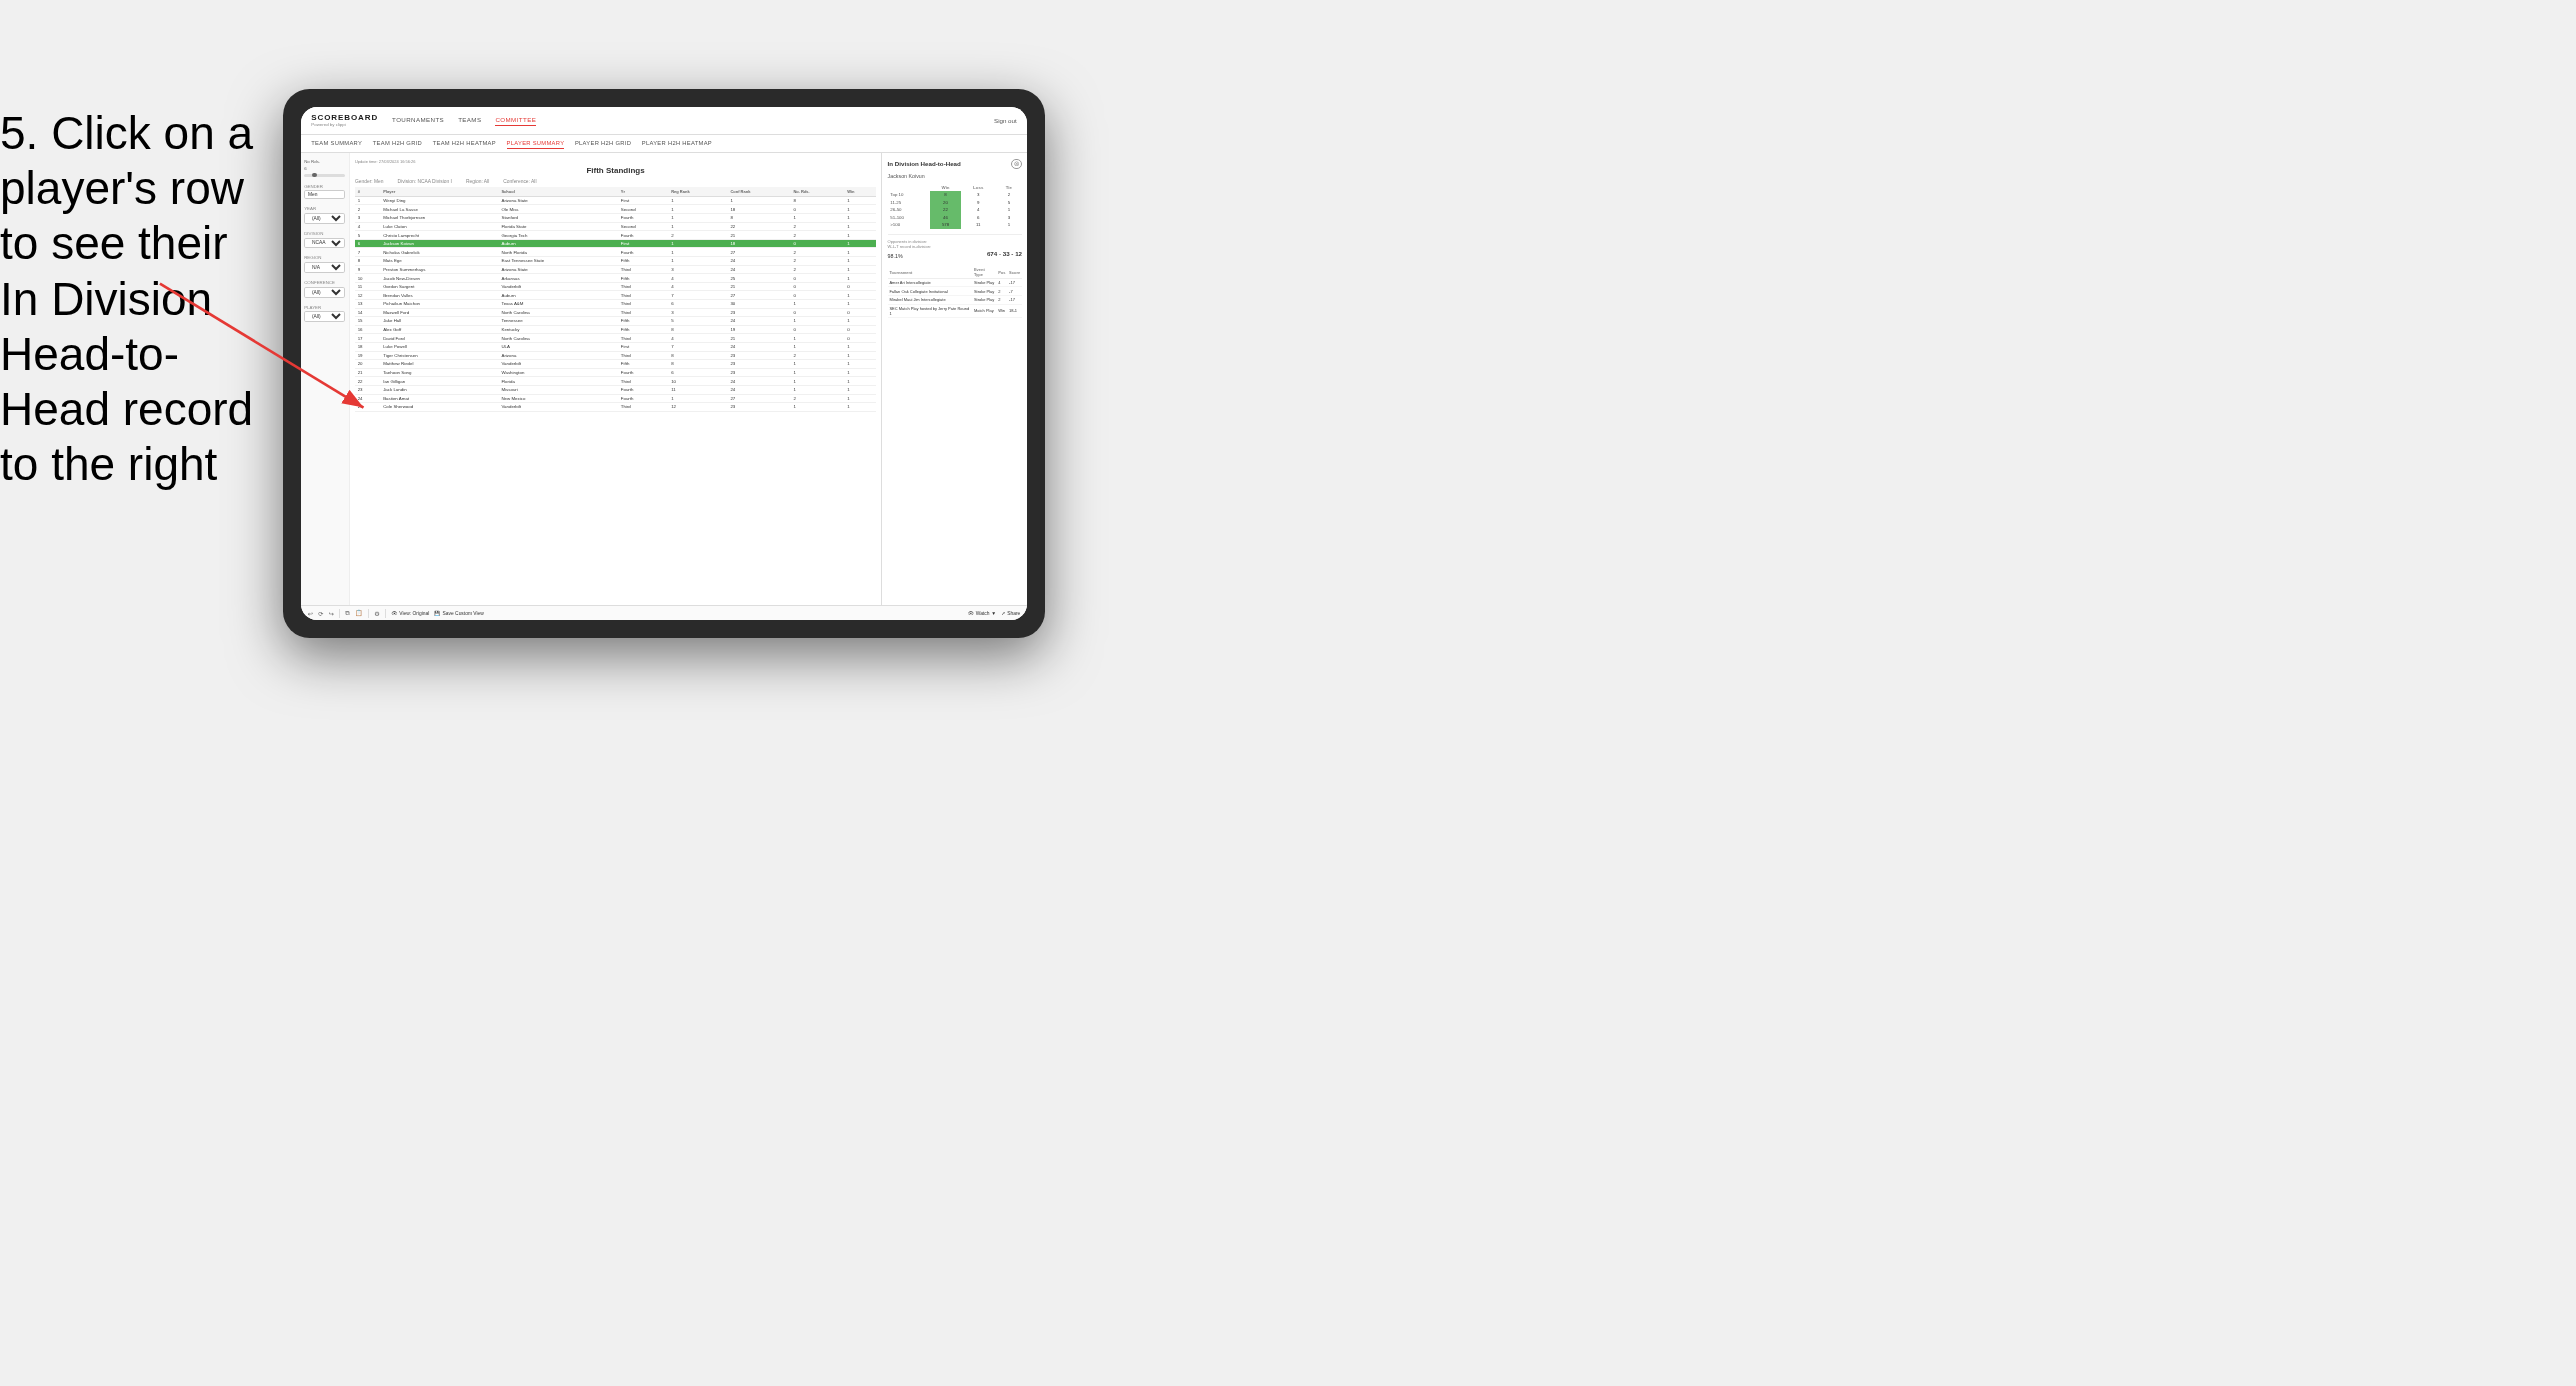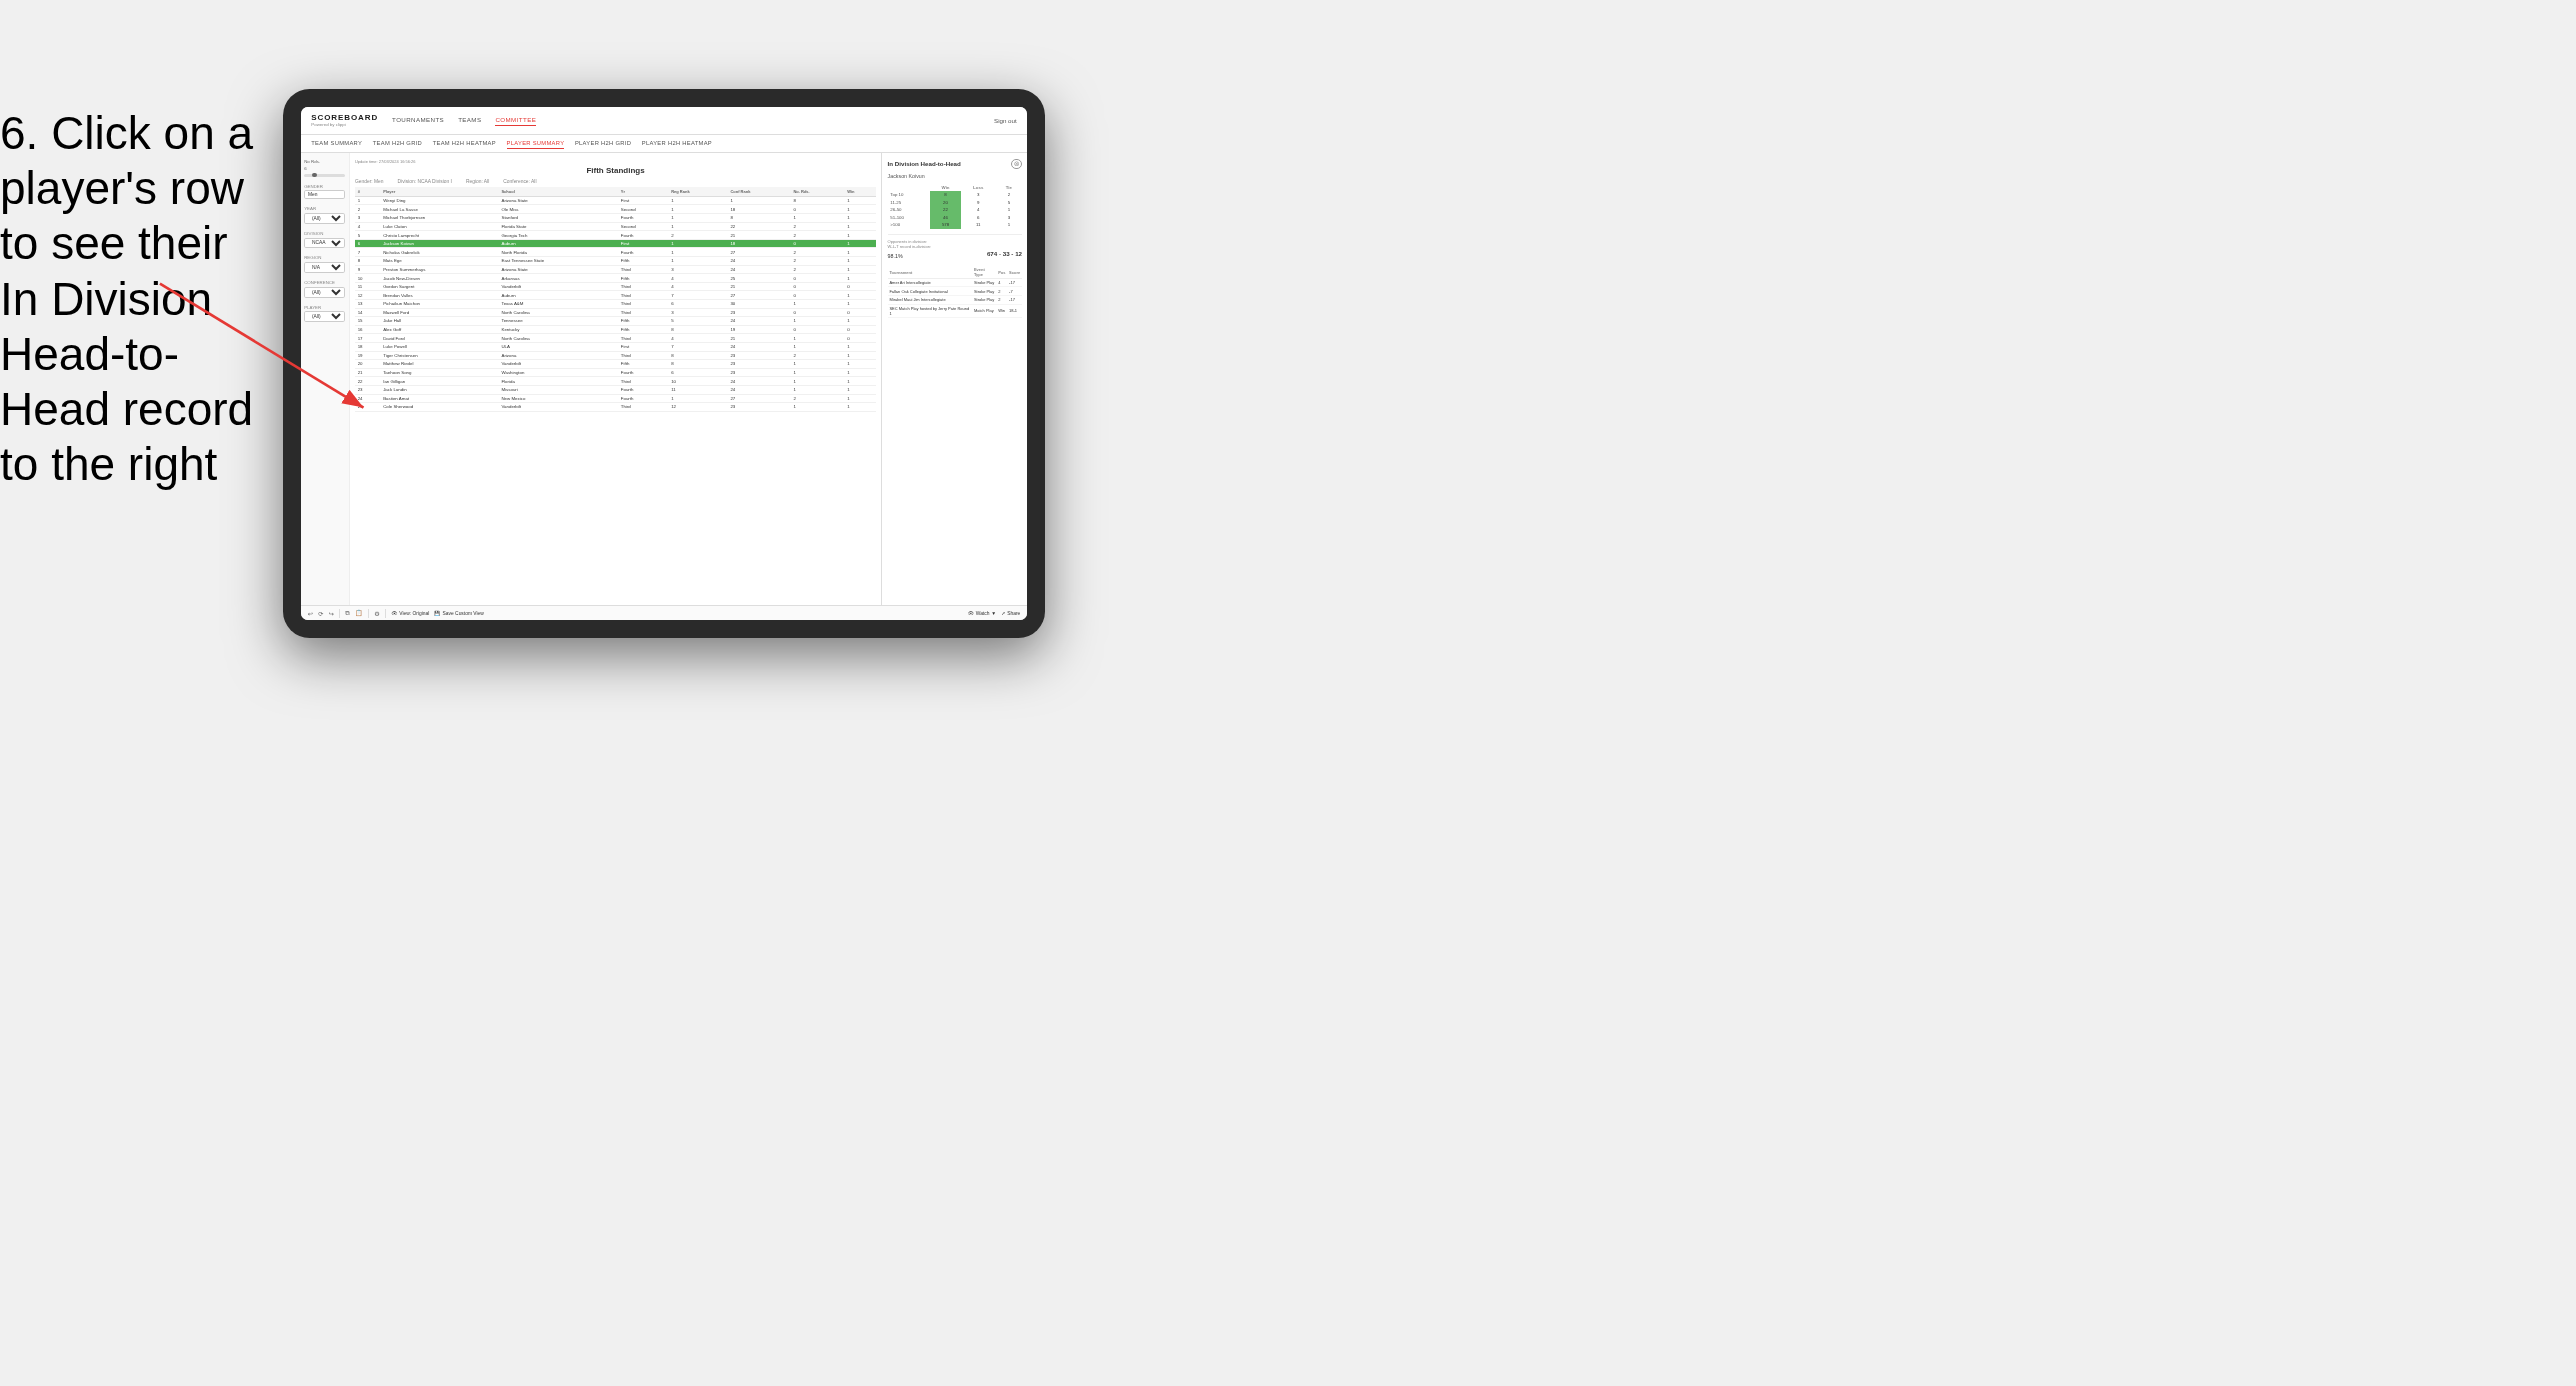--- a/index.html
+++ b/index.html
@@ -35,21 +35,21 @@
       background: #2a2a2a;
       border-radius: 26.6px;
       padding: 17.7px;
       box-shadow: 0 17.7px 53px rgba(0,0,0,0.5);
     }
 
     .tablet-screen {
       width: 100%;
       height: 100%;
       background: #fff;
-      border-radius: 7px;
+      border-radius: 16px;
       overflow: hidden;
       display: flex;
       flex-direction: column;
     }
 
     
     .app-header {
       display: flex;
       align-items: center;
       padding: 5.3px 10.6px;
@@ -405,21 +405,21 @@
       top: 266px;
       width: 266px;
       height: 177px;
       pointer-events: none;
       z-index: 20;
     }
   </style>
 </head>
 <body>
 
-<div class="instruction-text">6. Click on a player's row to see their In Division Head-to-Head record to the right</div>
+<div class="instruction-text">5. Click on a player's row to see their In Division Head-to-Head record to the right</div>
 
 <svg class="arrow-svg" viewBox="0 0 300 200" xmlns="http://www.w3.org/2000/svg">
   <defs>
     <marker id="arrowhead" markerWidth="8" markerHeight="6" refX="8" refY="3" orient="auto">
       <polygon points="0 0, 8 3, 0 6" fill="#e53935"></polygon>
     </marker>
   </defs>
   <line x1="20" y1="20" x2="250" y2="160" stroke="#e53935" stroke-width="3" marker-end="url(#arrowhead)"></line>
 </svg>
 

